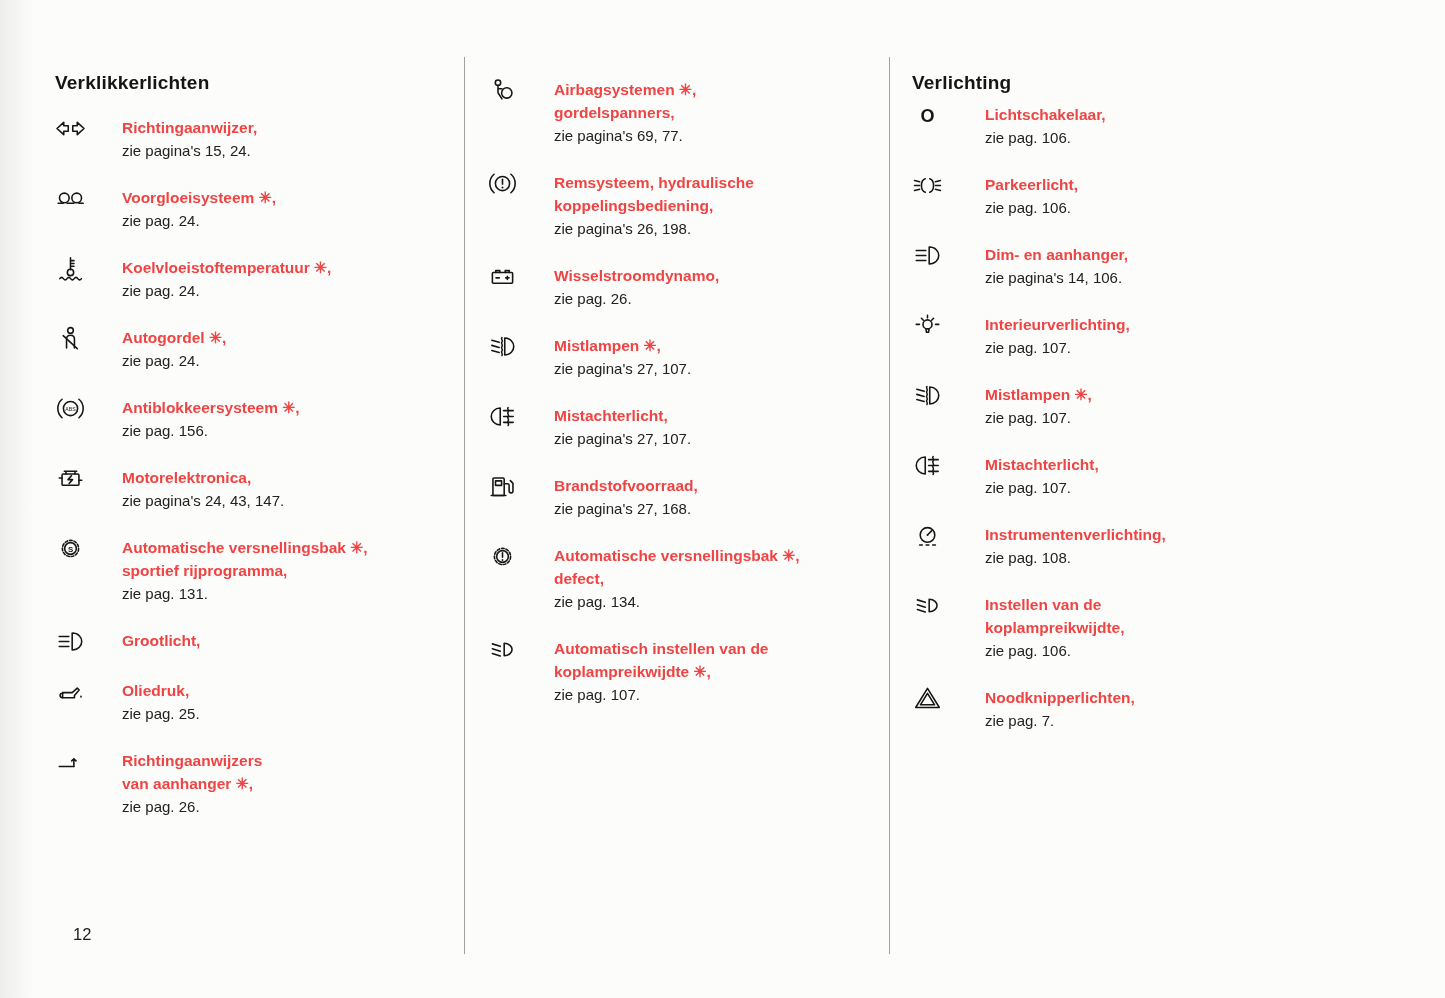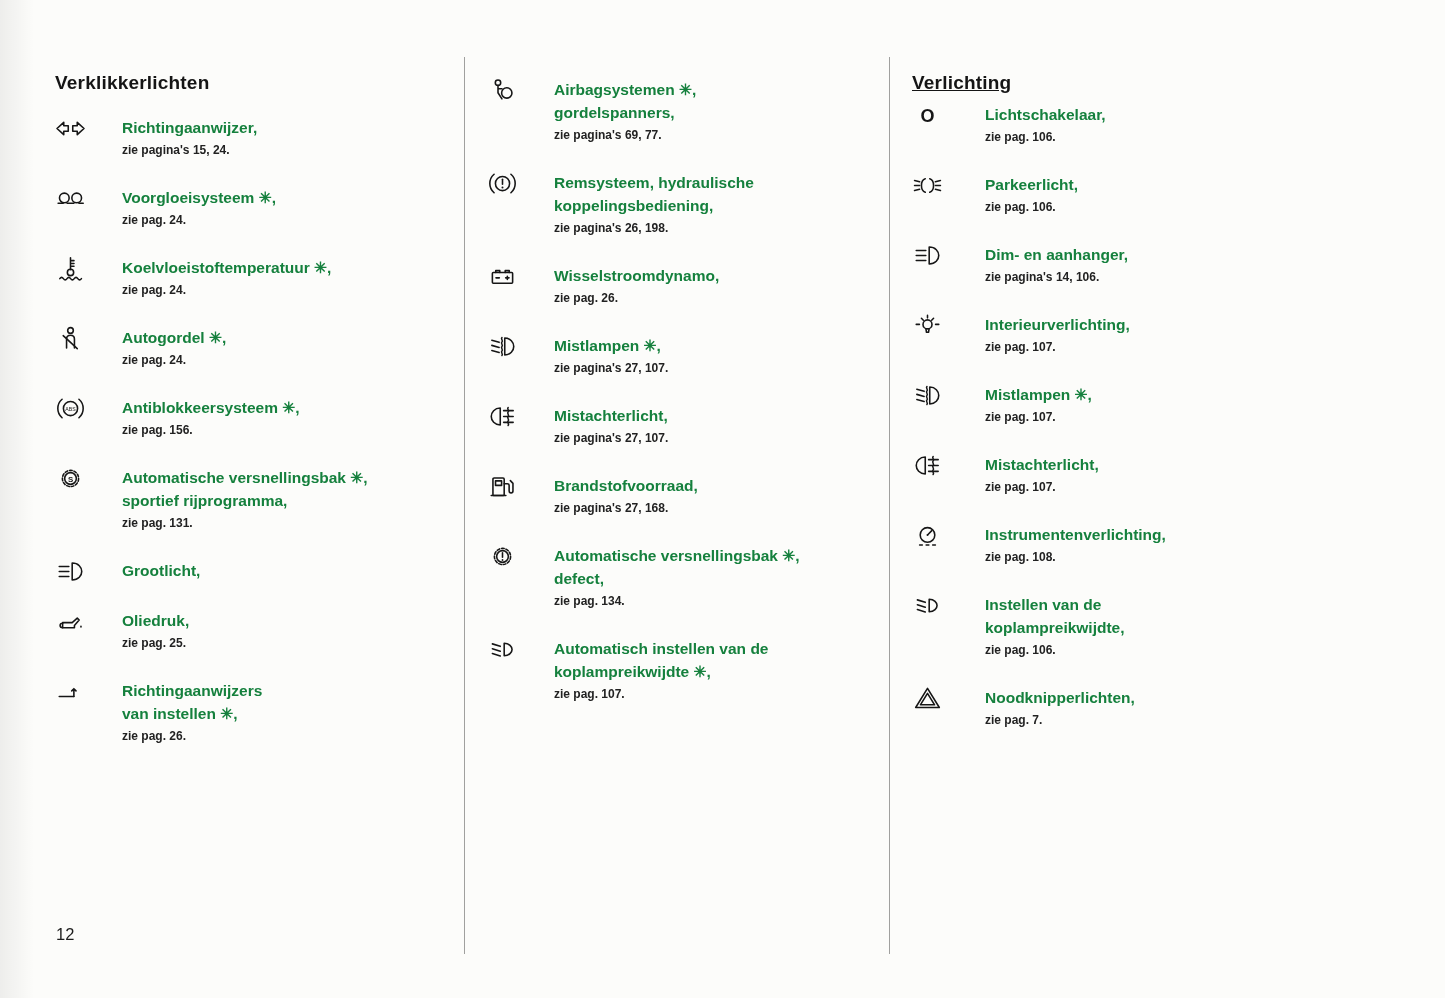--- a/index.html
+++ b/index.html
@@ -20,43 +20,43 @@
     pointer-events:none;
   }
   .col{position:absolute;top:72px;}
   .col1{left:55px;width:395px;}
   .col2{left:487px;width:380px;padding-top:6px;}
   .col3{left:912px;width:500px;}
   .col-heading{
     font-size:19px;font-weight:700;letter-spacing:0.2px;
     margin:0 0 22px 0;color:#151515;
   }
-  .col3 .col-heading{margin-bottom:9px;text-decoration:underline;}
+  .col3 .col-heading{margin-bottom:9px;}
   .item{display:flex;align-items:flex-start;margin-bottom:24px;}
   .ic-box{flex:0 0 67px;display:block;}
   .col3 .ic-box{flex-basis:73px;}
   .ic{
     width:31px;height:27px;display:block;margin-top:-1px;
     stroke:#161616;fill:none;stroke-width:1.4;
     stroke-linecap:round;stroke-linejoin:round;
   }
   .txt{flex:1 1 auto;}
   .title{
     font-size:15.5px;font-weight:700;line-height:23px;
-    color:#15803d;white-space:pre-line;
-  }
-  .ref{font-size:12px;font-weight:700;line-height:23px;color:#222;}
+    color:#ef4444;white-space:pre-line;
+  }
+  .ref{font-size:15px;font-weight:400;line-height:23px;color:#222;}
   .vsep{
     position:absolute;top:57px;height:897px;width:1px;
     background:#a0a09e;
   }
   .vsep-1{left:464px;}
   .vsep-2{left:889px;}
   .page-number{
-    position:absolute;left:56px;top:925px;
+    position:absolute;left:73px;top:925px;
     font-size:16.5px;color:#1d1d1d;
   }
   #icon-defs{position:absolute;width:0;height:0;overflow:hidden;}
 </style>
 </head>
 <body>
 
 <svg id="icon-defs" xmlns="http://www.w3.org/2000/svg" aria-hidden="true">
   <defs>
     <symbol id="sym-turn-signal" viewBox="0 0 26 24">
@@ -238,20 +238,31 @@
           </svg>
         </span>
       <div class="txt">
           <div class="title">Antiblokkeersysteem ✳,</div>
           <div class="ref">zie pag. 156.</div>
         </div>
     </div>
     <div class="item">
       <span class="ic-box">
           <svg class="ic">
+            <use href="#sym-engine"></use>
+          </svg>
+        </span>
+      <div class="txt">
+          <div class="title">Motorelektronica,</div>
+          <div class="ref">zie pagina's 24, 43, 147.</div>
+        </div>
+    </div>
+    <div class="item">
+      <span class="ic-box">
+          <svg class="ic">
             <use href="#sym-gear-s"></use>
           </svg>
         </span>
       <div class="txt">
           <div class="title">Automatische versnellingsbak ✳,
 sportief rijprogramma,</div>
           <div class="ref">zie pag. 131.</div>
         </div>
     </div>
     <div class="item">
@@ -276,21 +287,21 @@
         </div>
     </div>
     <div class="item">
       <span class="ic-box">
           <svg class="ic">
             <use href="#sym-trailer"></use>
           </svg>
         </span>
       <div class="txt">
           <div class="title">Richtingaanwijzers
-van instellen ✳,</div>
+van aanhanger ✳,</div>
           <div class="ref">zie pag. 26.</div>
         </div>
     </div>
   </div>
 
   <div class="col col2">
     <div class="item">
       <span class="ic-box">
           <svg class="ic">
             <use href="#sym-airbag"></use>

